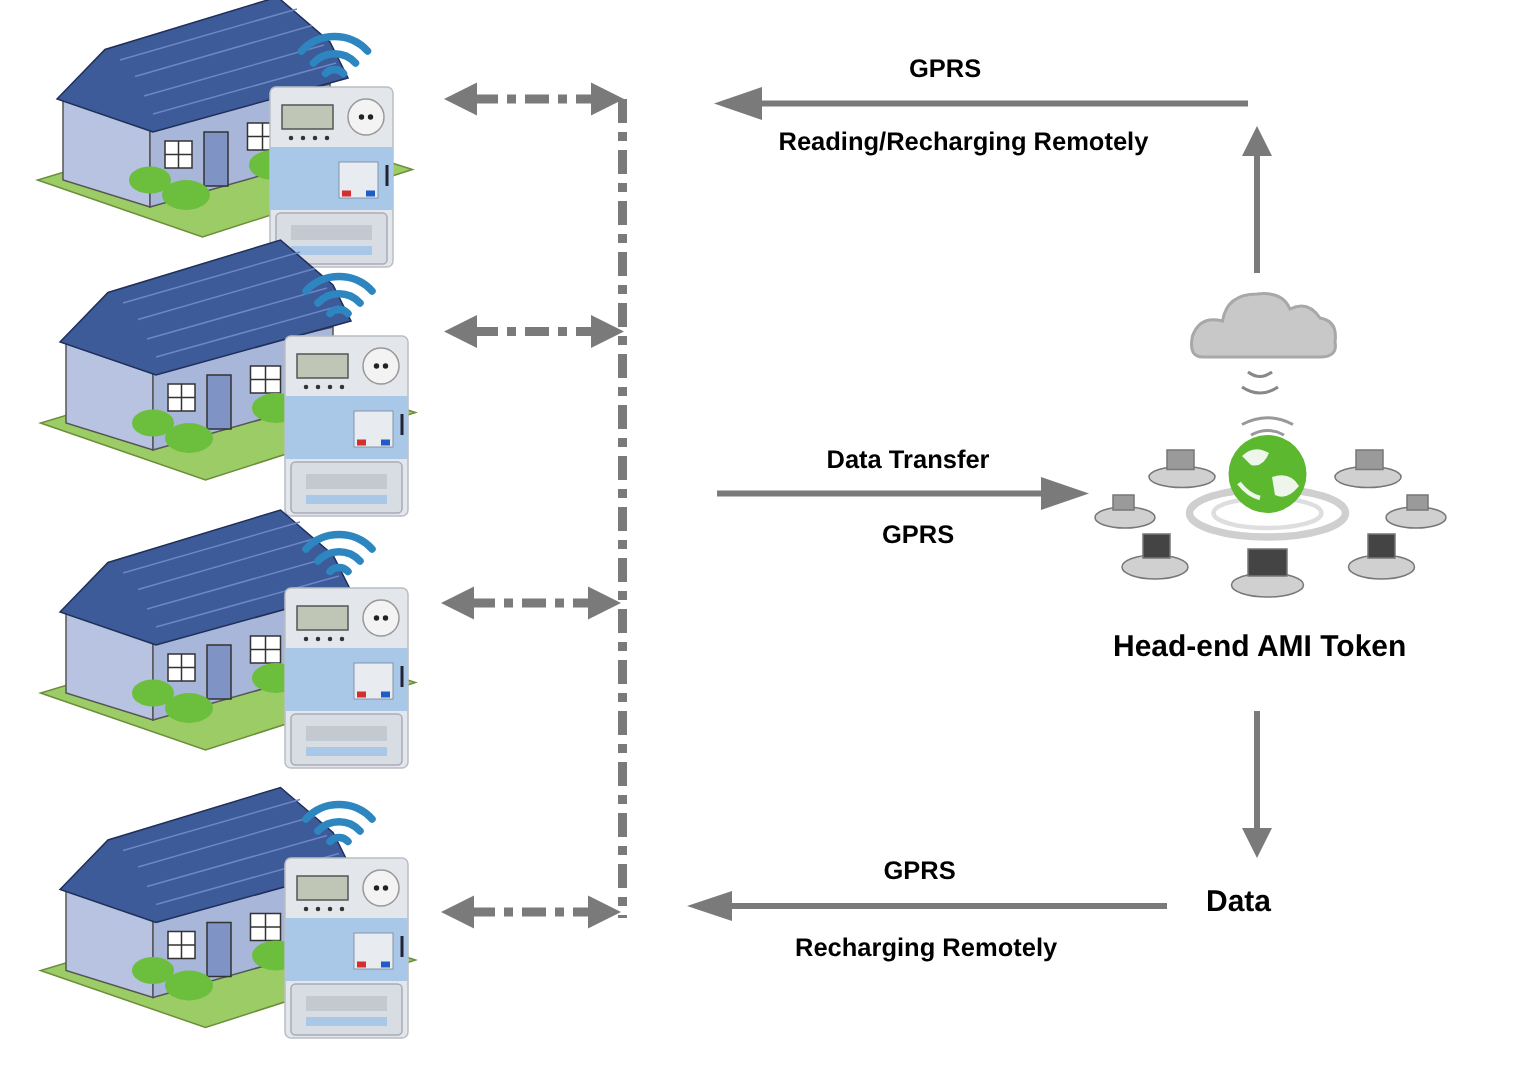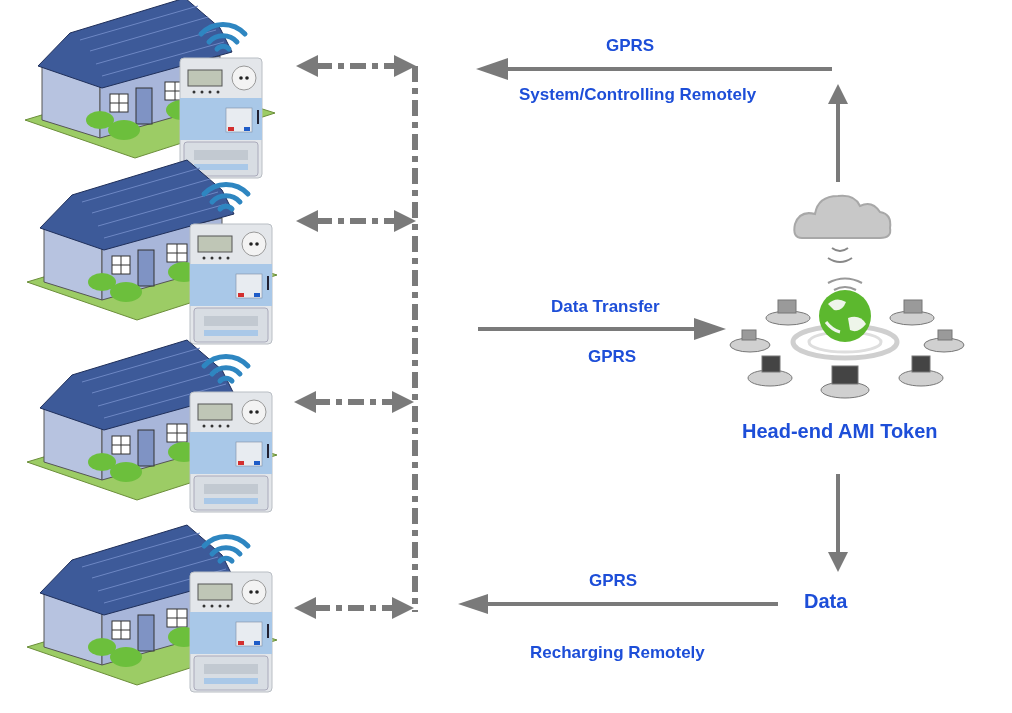--- a/index.html
+++ b/index.html
@@ -1,17 +1,17 @@
 <!DOCTYPE html>
 <html><head>
 <meta charset="utf-8">
 <style>
   html, body { margin:0; padding:0; background:#ffffff; }
   body { width:1012px; height:713px; position:relative; overflow:hidden; font-family:"Liberation Sans", sans-serif; }
-  .lbl { position:absolute; font-family:"Liberation Sans", sans-serif; font-weight:bold; color:#1d4ed8; white-space:nowrap; }
+  .lbl { position:absolute; font-family:"Liberation Sans", sans-serif; font-weight:bold; color:#000000; white-space:nowrap; }
   .lbl-md { font-size:17px; }
   .lbl-lg { font-size:20px; }
   svg { position:absolute; left:0; top:0; }
 </style>
 </head>
 <body>
 
 <svg width="1012" height="713" viewBox="0 0 1012 713">
   <defs>
 
@@ -151,19 +151,19 @@
     <polygon points="838,572 828,552 848,552" fill="#7a7a7a"></polygon>
   </g>
 
   <g>
     <line x1="482" y1="604" x2="778" y2="604" stroke="#7a7a7a" stroke-width="4"></line>
     <polygon points="458,604 488,594 488,614" fill="#7a7a7a"></polygon>
   </g>
 </svg>
 
 <div class="lbl lbl-md" style="left:606px; top:36px;">GPRS</div>
-<div class="lbl lbl-md" style="left:519px; top:85px;">System/Controlling Remotely</div>
+<div class="lbl lbl-md" style="left:519px; top:85px;">Reading/Recharging Remotely</div>
 <div class="lbl lbl-md" style="left:551px; top:297px;">Data Transfer</div>
 <div class="lbl lbl-md" style="left:588px; top:347px;">GPRS</div>
 <div class="lbl lbl-lg" style="left:742px; top:420px;">Head-end AMI Token</div>
 <div class="lbl lbl-lg" style="left:804px; top:590px;">Data</div>
 <div class="lbl lbl-md" style="left:589px; top:571px;">GPRS</div>
-<div class="lbl lbl-md" style="left:530px; top:643px;">Recharging Remotely</div>
+<div class="lbl lbl-md" style="left:530px; top:622px;">Recharging Remotely</div>
 
 </body></html>

